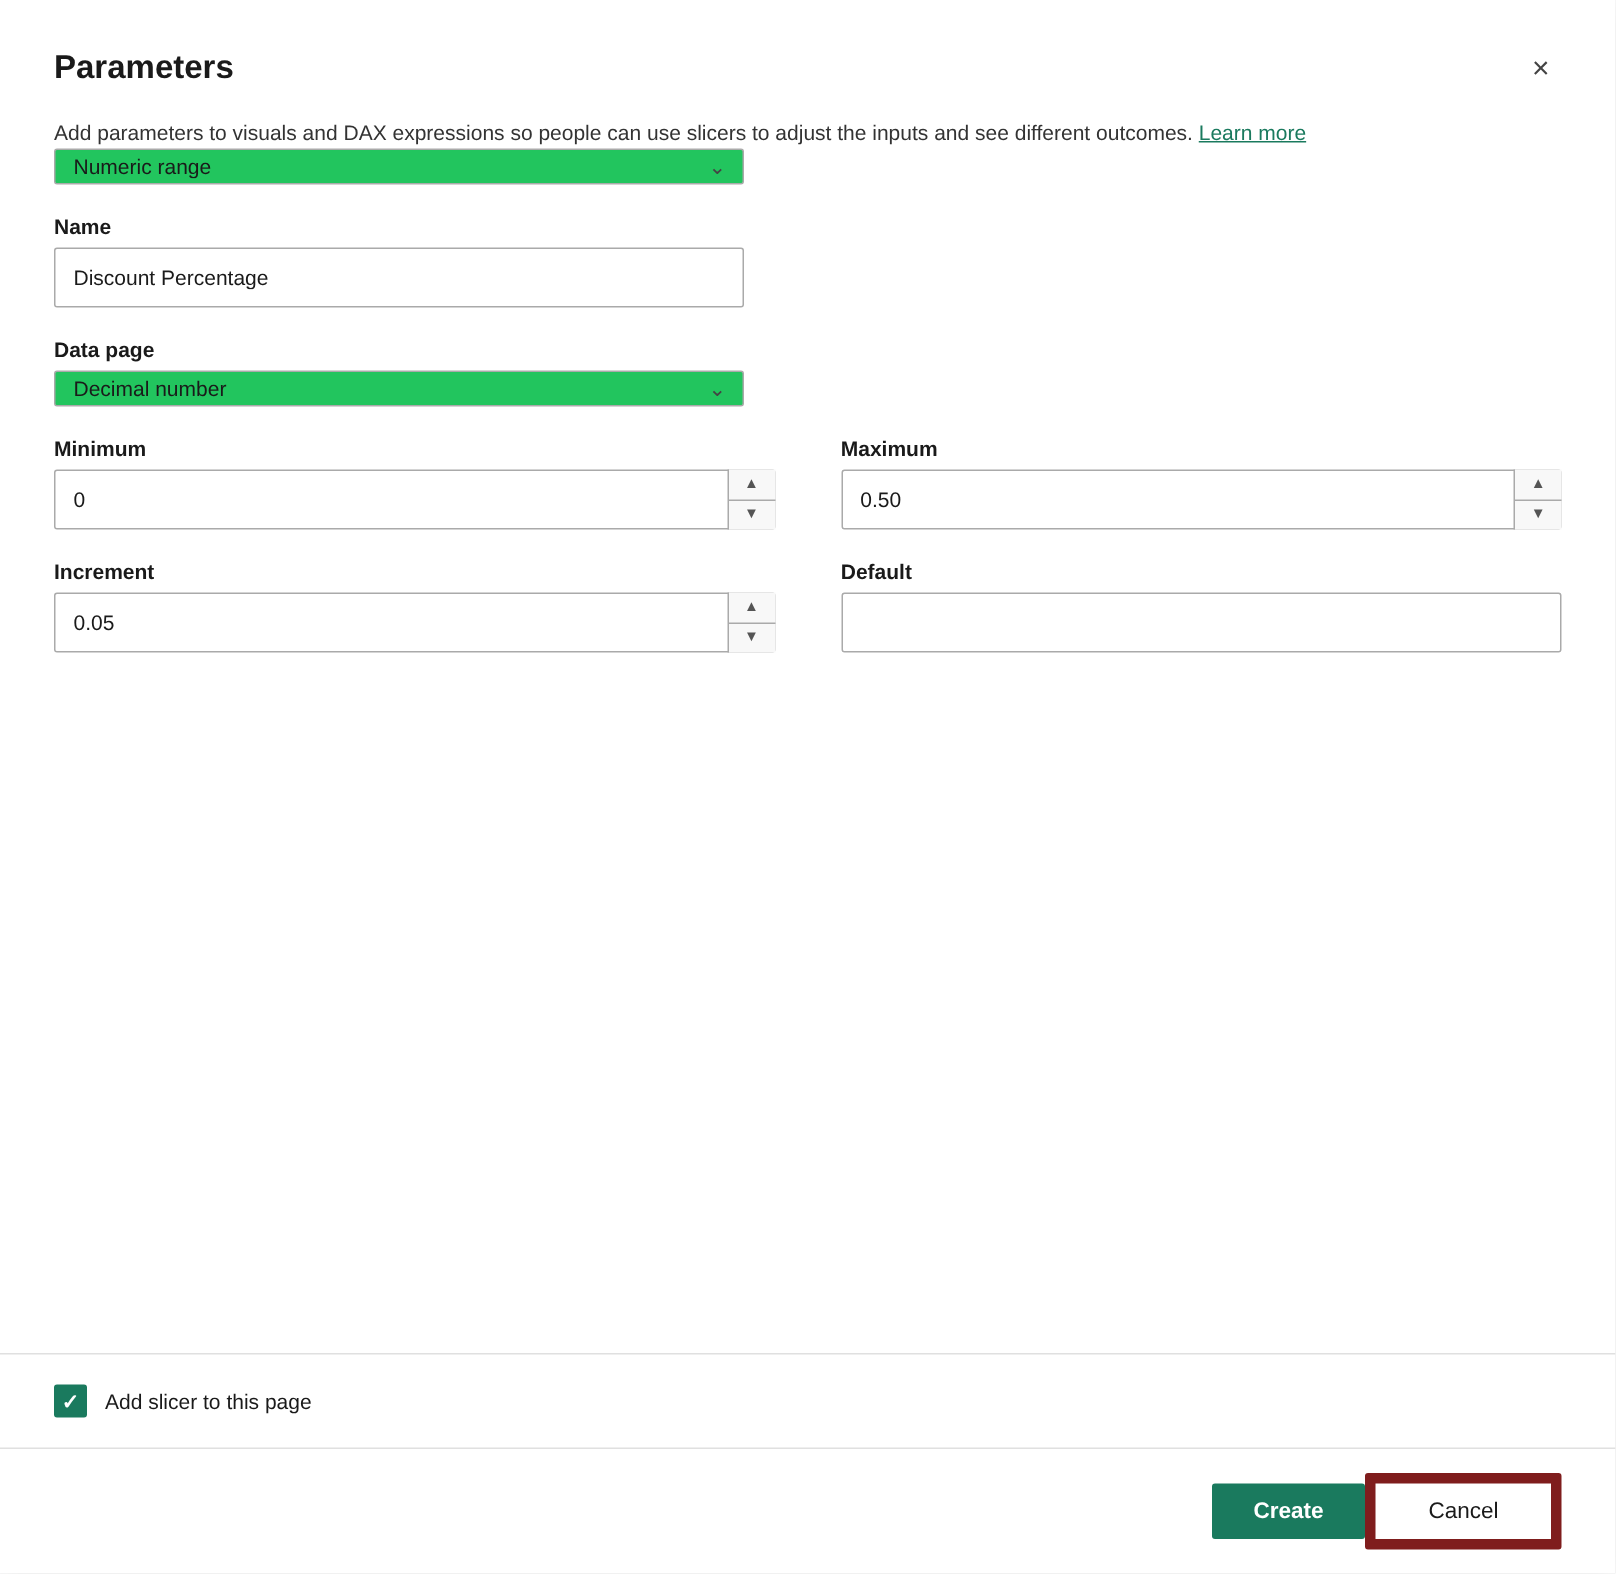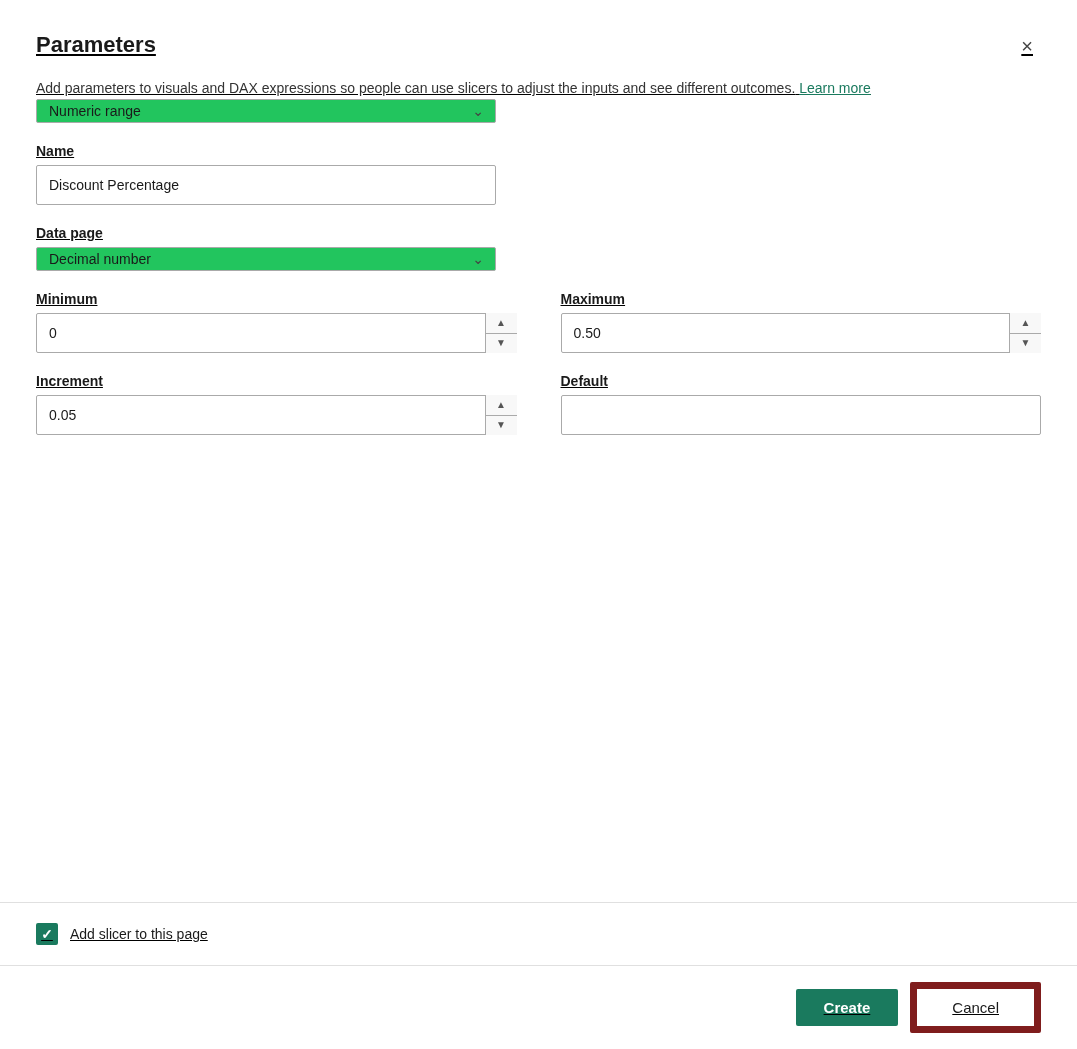--- a/index.html
+++ b/index.html
@@ -18,21 +18,20 @@
     }
 
     .dialog {
       background: #ffffff;
       width: 1077px;
       min-height: 1049px;
       position: relative;
       display: flex;
       flex-direction: column;
       box-shadow: 0 2px 20px rgba(0,0,0,0.15);
-      text-decoration: underline;
     }
 
     .dialog-body {
       flex: 1;
       padding: 32px 36px 20px 36px;
     }
 
     .dialog-header {
       display: flex;
       align-items: flex-start;
@@ -217,21 +216,20 @@
       font-size: 14px;
       color: #1a1a1a;
       cursor: pointer;
     }
 
     .dialog-action-footer {
       padding: 16px 36px;
       display: flex;
       align-items: center;
       justify-content: flex-end;
-      gap: 12px;
       border-top: 1px solid #e0e0e0;
     }
 
     .btn-create {
       background: #1a7a5e;
       color: #fff;
       border: none;
       border-radius: 2px;
       padding: 10px 28px;
       font-size: 15px;

